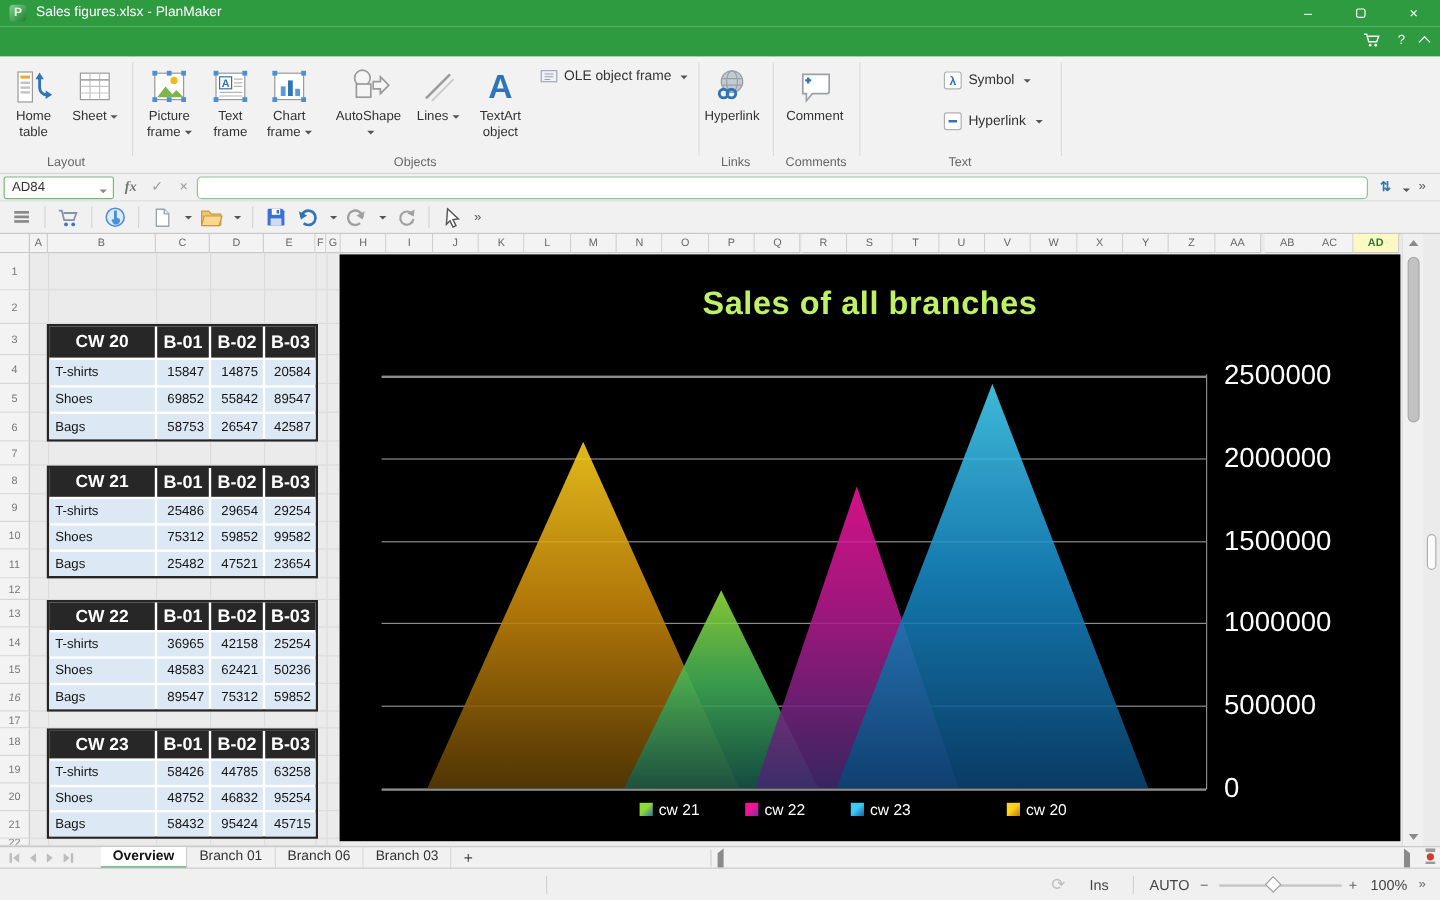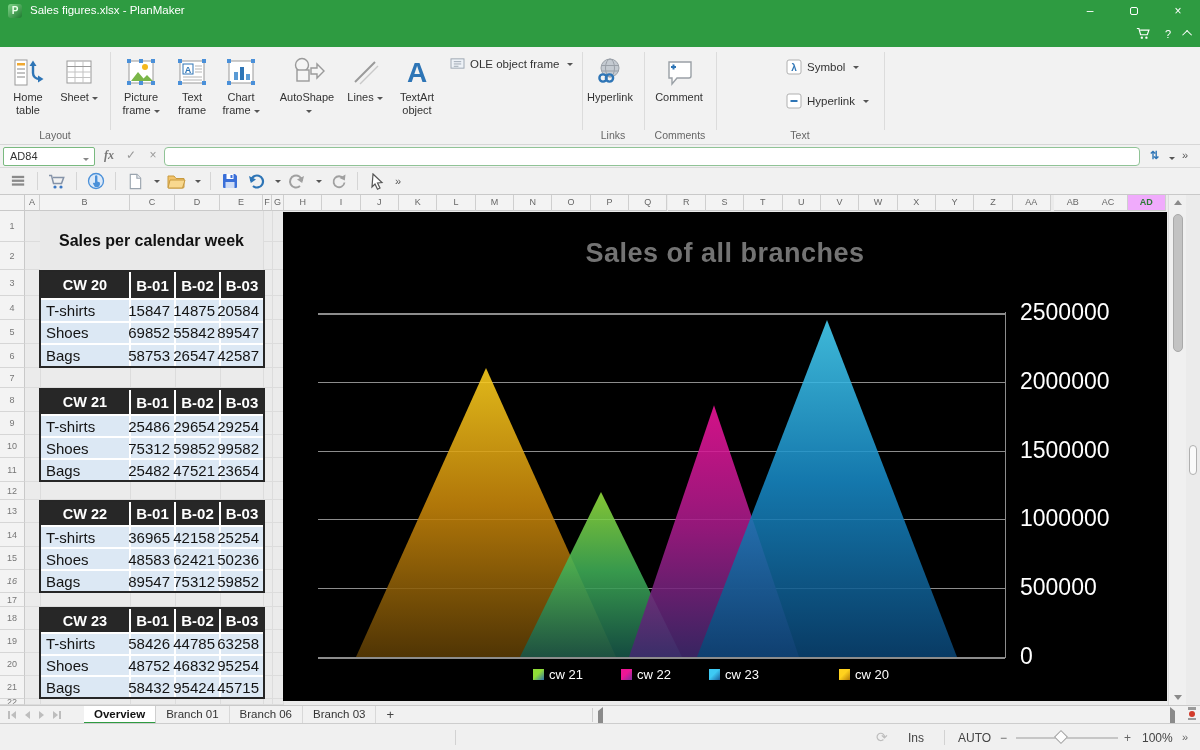--- a/index.html
+++ b/index.html
@@ -53,38 +53,38 @@
               display:flex; align-items:center; padding-left:8px; gap:6px; }
   .qi { width:20px; height:20px; display:flex; align-items:center; justify-content:center; }
   .vsep { width:1px; height:18px; background:#d5d5d5; margin:0 3px; }
   .qmore { font-size:11px; color:#555; margin-left:2px; }
 
   
   .sheetarea { left:0; top:195px; width:1200px; height:510px; background:#ebebeb; overflow:hidden; }
   .corner { left:0; top:0; width:25px; height:16px; background:#f3f3f3; border-right:1px solid #c9c9c9; border-bottom:1px solid #c9c9c9; }
   .colhdr { top:0; height:16px; background:#f3f3f3; border-right:1px solid #cfcfcf; border-bottom:1px solid #c9c9c9;
             font-size:9px; color:#666; text-align:center; line-height:15px; }
-  .colhdr.sel { background:#f0abfc; color:#2c7a36; font-weight:bold; }
+  .colhdr.sel { background:#fef9c3; color:#2c7a36; font-weight:bold; }
   .rowhdr { left:0; width:25px; background:#f3f3f3; border-right:1px solid #c9c9c9; border-bottom:1px solid #d6d6d6;
             font-size:9px; color:#777; text-align:center; overflow:hidden; display:flex; align-items:center; justify-content:center; }
   .gl { background:#dcdcdc; }
   .sheettitle { left:40px; top:16px; width:223px; height:59px; background:#e9e9e9; font-size:16px; font-weight:bold;
                 color:#111; display:flex; align-items:center; justify-content:center; }
   .stable { left:39px; width:226px; display:grid; grid-template-columns:88px 43px 43px 42px; gap:2px;
             background:#fff; border:2px solid #262626; }
   .stable .th { background:#272727; color:#fff; display:flex; align-items:center; justify-content:center; font-weight:bold; }
   .stable .th.week { font-size:14.5px; }
   .stable .th.col { font-size:15px; }
-  .stable .td { background:#dce8f4; color:#141414; font-size:15px; display:flex; align-items:center; }
+  .stable .td { background:#dce8f4; color:#141414; font-size:11px; display:flex; align-items:center; }
   .stable .td.lbl { justify-content:flex-start; padding-left:5px; }
   .stable .td.val { justify-content:flex-end; padding-right:4px; }
 
   
   .chartframe { left:283px; top:17px; width:884px; height:489px; background:#000; }
-  .ctitle { left:0; top:26px; width:884px; text-align:center; color:#737373; font-size:27px; font-weight:bold; letter-spacing:.5px; }
+  .ctitle { left:0; top:26px; width:884px; text-align:center; color:#bef264; font-size:27px; font-weight:bold; letter-spacing:.5px; }
   .gridline { left:35px; width:687px; background:#8c8c8c; }
   .yaxisline { left:722px; top:100px; width:1px; height:346px; background:#8c8c8c; }
   .ytick { left:737px; color:#fff; font-size:23px; transform:translateY(-52%); }
   .pyramid { clip-path:polygon(50% 0,100% 100%,0 100%); opacity:.88; }
   .legenditem { top:455px; display:flex; align-items:center; gap:5px; color:#fff; font-size:13px; }
   .legsq { width:11px; height:11px; }
 
   
   .vscroll { left:1168px; top:0; width:18px; height:510px; background:#f0f0f0; border-left:1px solid #dcdcdc; }
   .sarrow { width:0; height:0; border:4px solid transparent; }
@@ -253,20 +253,21 @@
     </div>
     <div class="ab rsmall" style="left:450px;top:10px">
       <svg width="15" height="13" viewBox="0 0 16 14">
         <rect x="1" y="2" width="14" height="10" fill="#eef2f7" stroke="#9aa4b0"></rect>
           <path d="M4 5 h8 M4 7.5 h8 M4 10 h5" stroke="#9aa4b0"></path>
       </svg>
       <span>OLE object frame</span>
         <span class="dd"></span>
     </div>
     <div class="ab rsep" style="left:582px"></div>
+    <div class="ab rgrouplbl" style="left:110px;width:472px">Objects</div>
 
     <div class="ab rbtn" style="left:582px;width:56px">
       <div class="ricon">
         <svg width="34" height="34" viewBox="0 0 34 34">
           <circle cx="17" cy="13" r="9" fill="#c4cad1" stroke="#9aa0a8"></circle>
           <ellipse cx="17" cy="13" rx="4.5" ry="9" fill="none" stroke="#9aa0a8"></ellipse>
           <path d="M8.5 10.5 h17 M8.5 16 h17" stroke="#9aa0a8" fill="none"></path>
           <circle cx="10" cy="23" r="3.6" fill="none" stroke="#2e75b6" stroke-width="2.4"></circle>
           <circle cx="16.5" cy="23" r="3.6" fill="none" stroke="#2e75b6" stroke-width="2.4"></circle>
         </svg>
@@ -480,21 +481,20 @@
         <div class="ab gl" style="left: 25px; top: 503px; width: 258px; height: 1px;"></div>
         <div class="ab gl" style="left: 25px; top: 509px; width: 258px; height: 1px;"></div>
         <div class="ab gl" style="left: 40px; top: 16px; width: 1px; height: 494px;"></div>
         <div class="ab gl" style="left: 130px; top: 16px; width: 1px; height: 494px;"></div>
         <div class="ab gl" style="left: 175px; top: 16px; width: 1px; height: 494px;"></div>
         <div class="ab gl" style="left: 220px; top: 16px; width: 1px; height: 494px;"></div>
         <div class="ab gl" style="left: 263px; top: 16px; width: 1px; height: 494px;"></div>
         <div class="ab gl" style="left: 272px; top: 16px; width: 1px; height: 494px;"></div>
         <div class="ab gl" style="left: 283px; top: 16px; width: 1px; height: 494px;"></div>
       </div>
-    <div class="ab sheettitle">Sales per calendar week</div>
     <div id="tableslayer">
         <div class="ab stable" style="top: 75px; height: 98px; grid-template-rows: 26px 1fr 1fr 1fr;">
           <div class="th week">CW 20</div>
           <div class="th col">B-01</div>
           <div class="th col">B-02</div>
           <div class="th col">B-03</div>
           <div class="td lbl">T-shirts</div>
           <div class="td val">15847</div>
           <div class="td val">14875</div>
           <div class="td val">20584</div>

